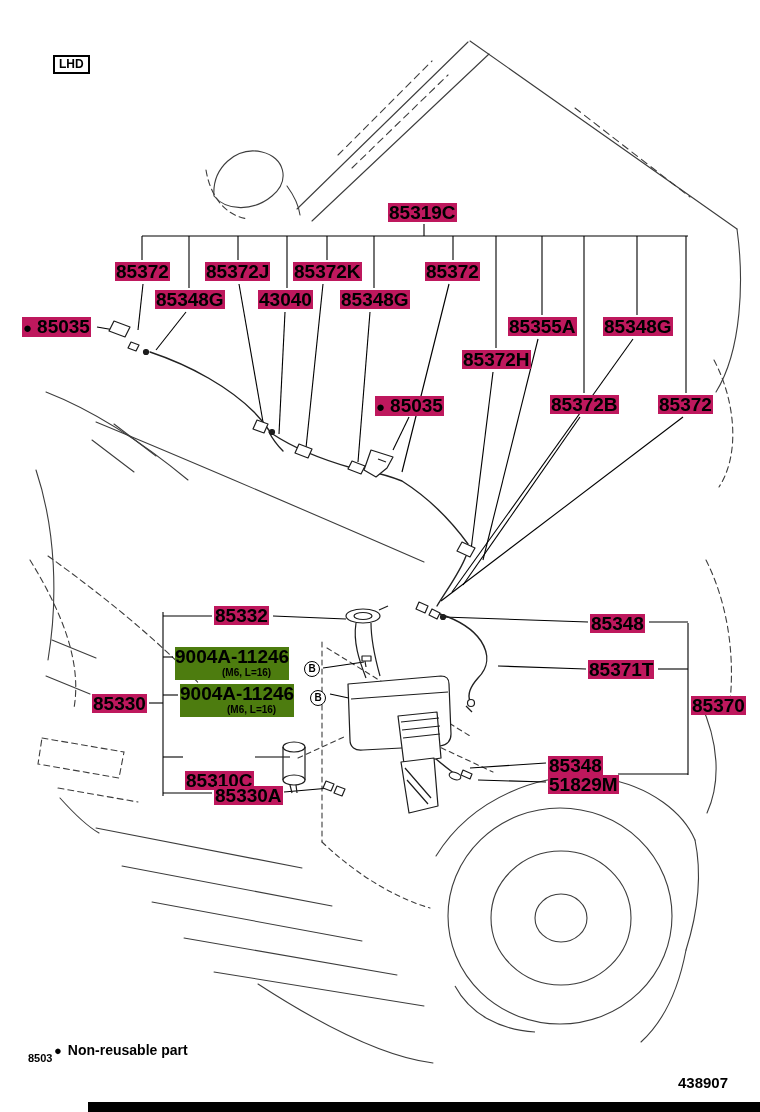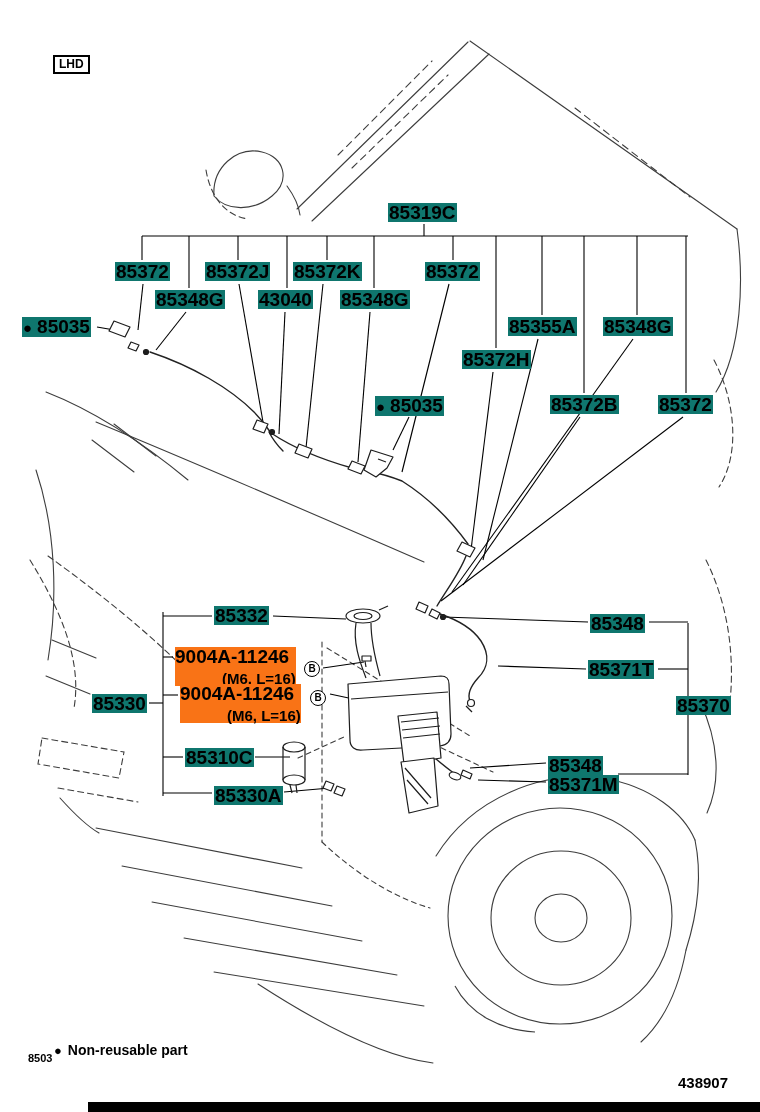--- a/index.html
+++ b/index.html
@@ -9,26 +9,26 @@
     font-family:Liberation Sans, sans-serif; overflow:hidden; color:#000;
   }
   svg.linework { position:absolute; left:0; top:0; }
   .badge {
     position:absolute; left:53px; top:55px; border:2px solid #000;
     font-size:12px; font-weight:bold; padding:1px 4px; line-height:1.1;
     background:#fff;
   }
   .callout {
     position:absolute; font-weight:bold; font-size:19px; line-height:19px;
-    white-space:nowrap; background:#0f766e; padding:0 1px;
+    white-space:nowrap; background:#be185d; padding:0 1px;
   }
   .callout .bullet { font-size:15px; margin-right:5px; }
-  .bolt-group { position:absolute; background:#f97316; font-weight:bold; }
+  .bolt-group { position:absolute; background:#4d7c0f; font-weight:bold; }
   .bolt-group .co-text { font-size:19px; line-height:19px; display:block; }
-  .bolt-group .co-sub  { font-size:15px; line-height:14px; display:block; padding-left:47px;margin-top:6px; }
+  .bolt-group .co-sub  { font-size:10px; line-height:14px; display:block; padding-left:47px; }
   .bolt-group .co-marker {
     position:absolute; width:16px; height:16px; border:1.5px solid #000;
     border-radius:50%; font-size:10px; line-height:13px; text-align:center;
     font-weight:bold; background:#fff;
   }
   .legend {
     position:absolute; left:38px; top:1042px; font-size:14px; font-weight:bold;margin-left:16px;
   }
   .legend .bullet { font-size:13px; margin-right:6px; }
   .footer-left  { position:absolute; left:28px;  top:1052px; font-size:11px; font-weight:bold; }
@@ -252,25 +252,25 @@
   <div class="callout" style="left:588px;top:660px"><span>85371T</span></div>
 
   <div class="callout" style="left:92px;top:694px"><span>85330</span></div>
 
   <div class="bolt-group" style="left:180px;top:684px">
     <span class="co-text">9004A-11246</span>
     <span class="co-sub">(M6, L=16)</span>
     <span class="co-marker" style="left:130px;top:6px">B</span>
   </div>
 
-  <div class="callout" style="left:676px;top:696px"><span>85370</span></div>
-
-  <div class="callout" style="left:185px;top:748px"><span>85310C</span></div>
+  <div class="callout" style="left:691px;top:696px"><span>85370</span></div>
+
+  <div class="callout" style="left:185px;top:771px"><span>85310C</span></div>
   <div class="callout" style="left:548px;top:756px"><span>85348</span></div>
-  <div class="callout" style="left:548px;top:775px"><span>85371M</span></div>
+  <div class="callout" style="left:548px;top:775px"><span>51829M</span></div>
   <div class="callout" style="left:214px;top:786px"><span>85330A</span></div>
 
   <div class="legend">
     <span class="bullet">●</span><span>Non-reusable part</span>
   </div>
   <div class="footer-left">8503</div>
   <div class="footer-right">438907</div>
   <div class="bottom-bar"></div>
 
 </div>

